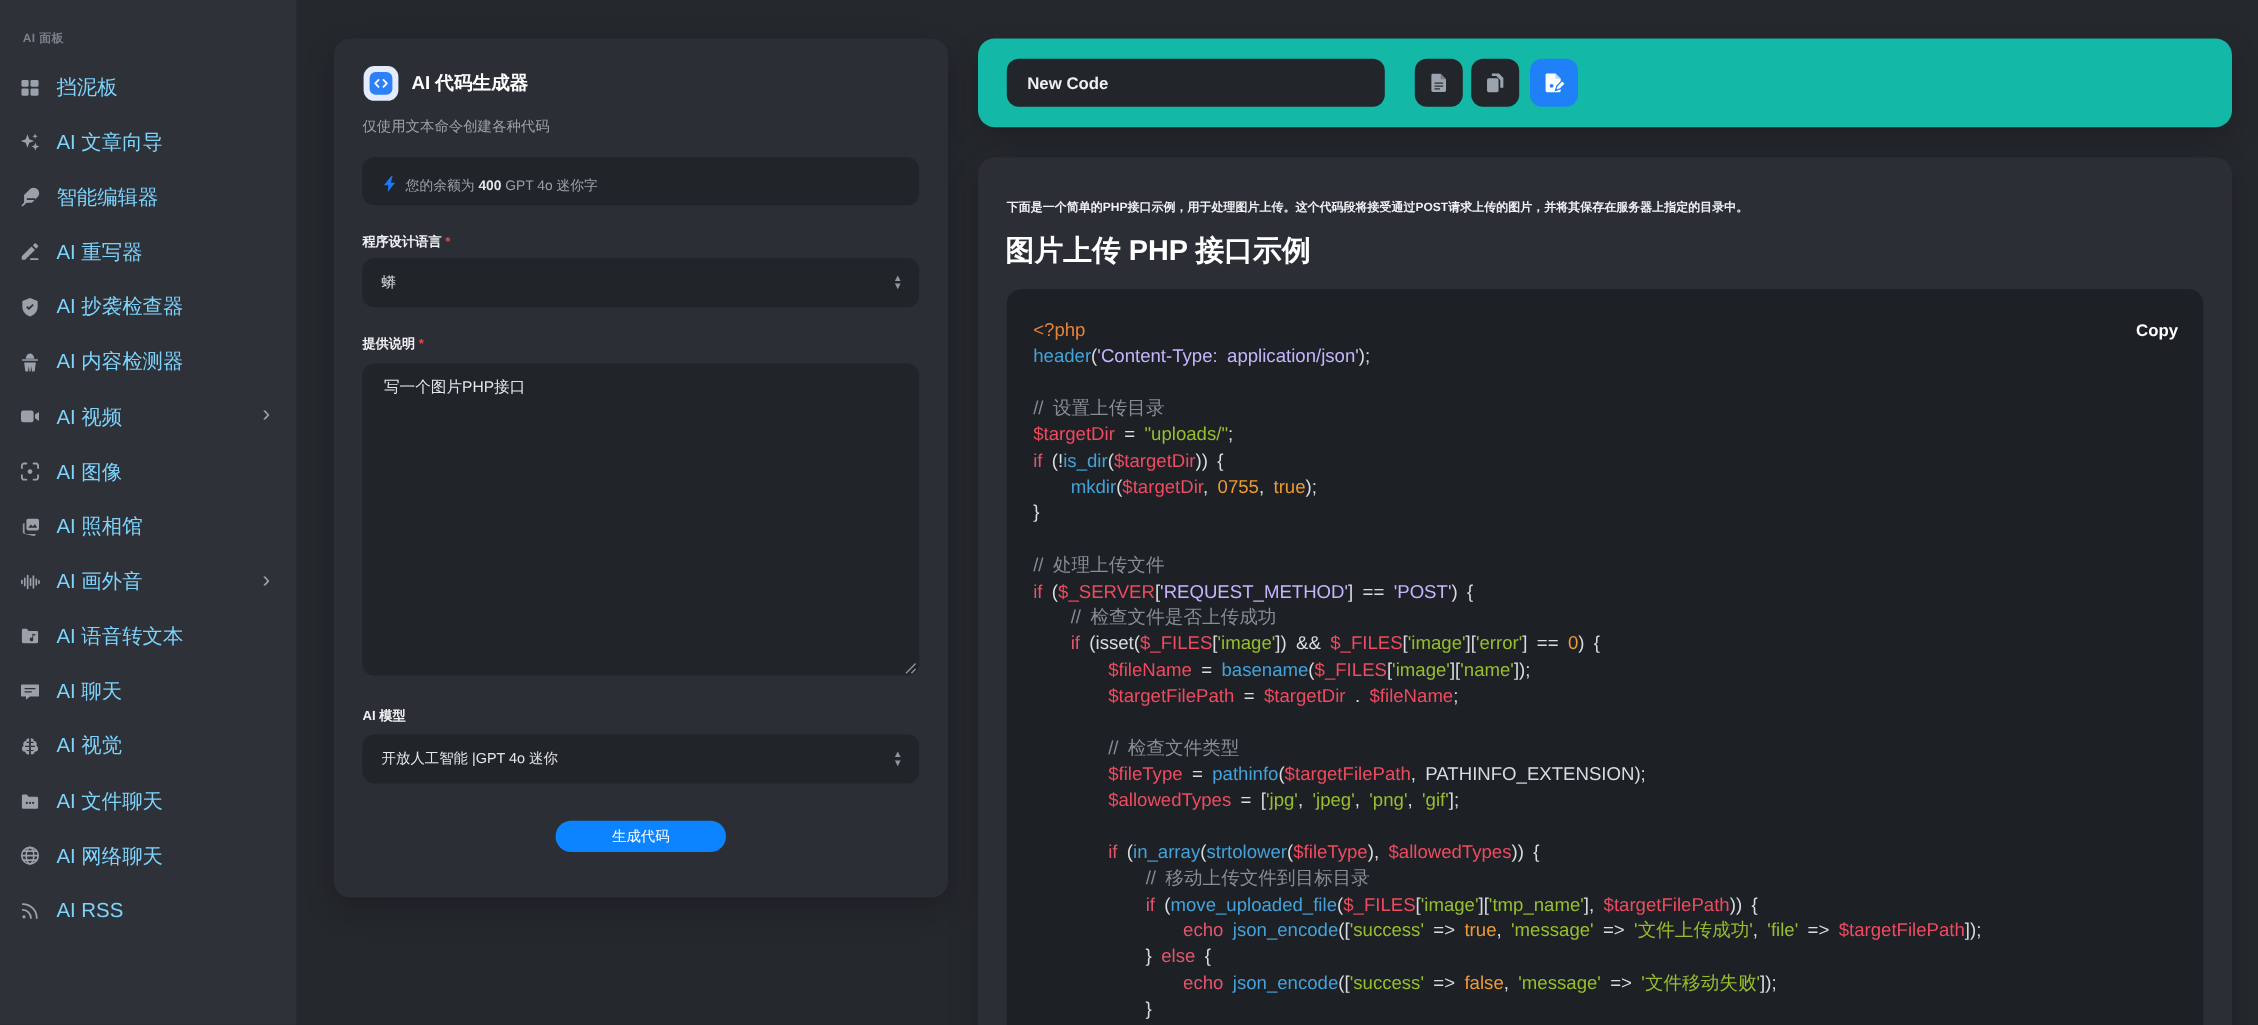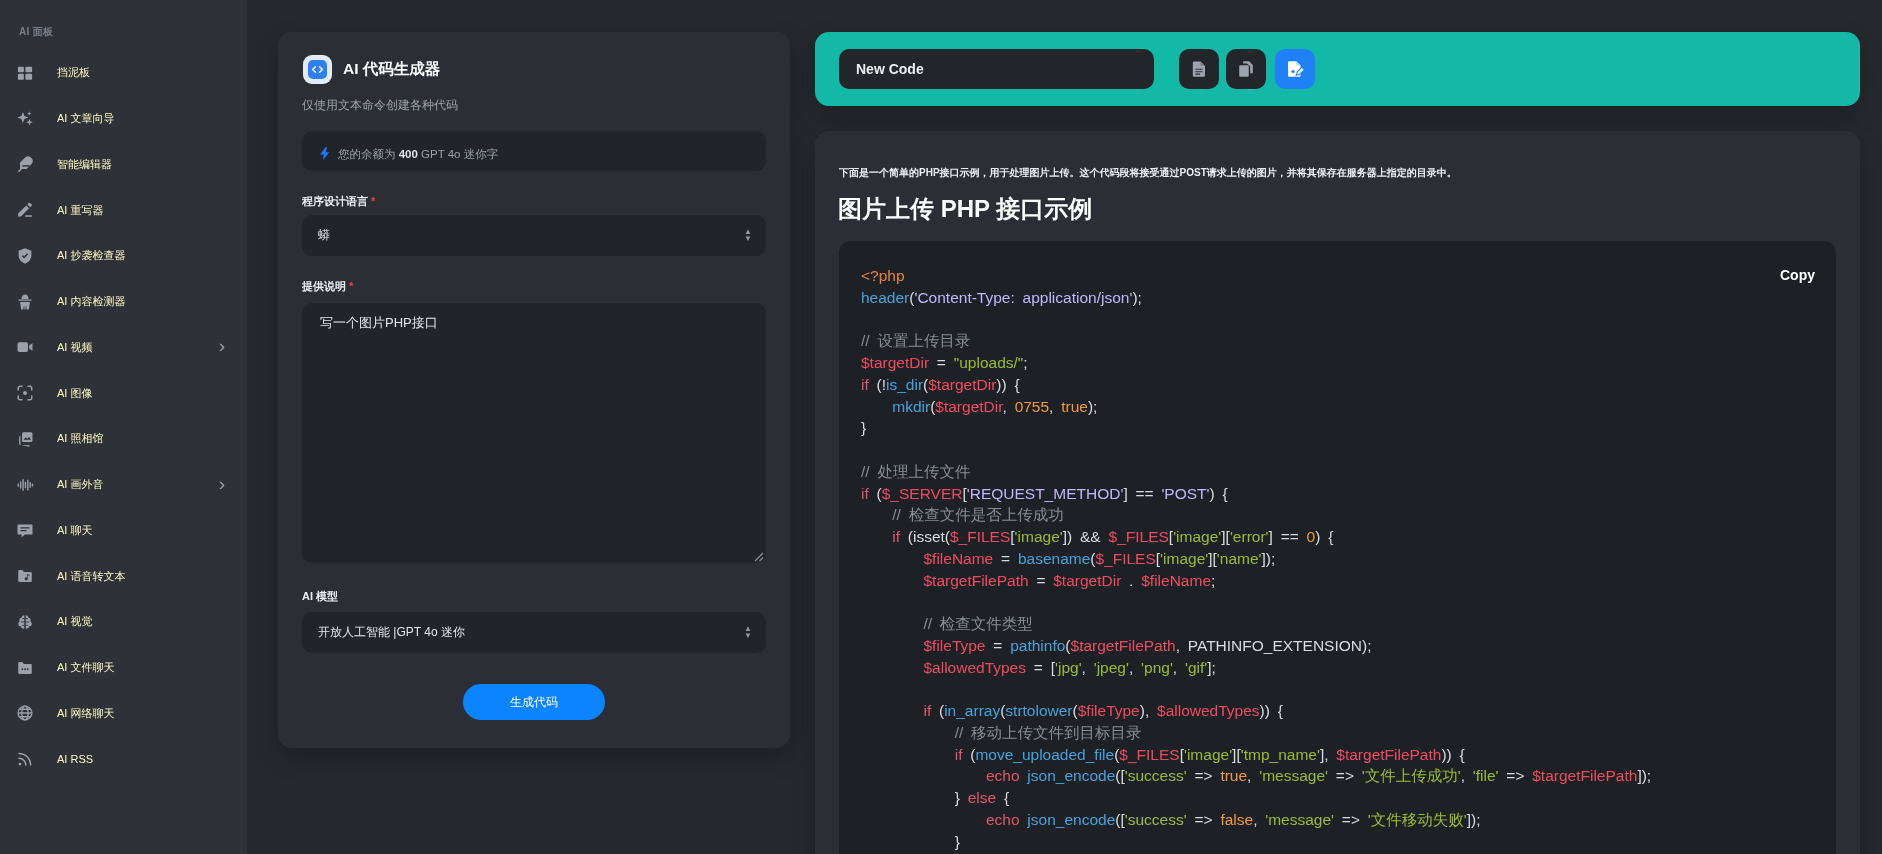--- a/index.html
+++ b/index.html
@@ -3,40 +3,40 @@
 *{margin:0;padding:0;box-sizing:border-box}
 html,body{width:1882px;height:854px;overflow:hidden;background:#25282d;
   font-family:"Liberation Sans",sans-serif;-webkit-font-smoothing:antialiased}
 
 .sidebar{position:absolute;left:0;top:0;width:247px;height:854px;background:#2e3138;overflow:hidden}
 .sb-label{position:absolute;left:19px;top:25px;font-size:10px;font-weight:bold;color:#787f88;letter-spacing:.3px}
 .menu{position:absolute;left:0;top:50px;width:247px}
 .mi{height:45.75px;display:flex;align-items:center;padding-left:16px;position:relative}
 .mic{width:18px;height:18px;display:inline-block}
 .mic svg{width:18px;height:18px;display:block}
-.mt{margin-left:23px;font-size:11px;color:#fef9c3}
+.mt{margin-left:13px;font-size:17px;color:#7dd3fc}
 .chev{position:absolute;right:22px;top:50%;transform:translateY(-58%);color:#9aa1aa;font-size:19px;line-height:1}
 
 .card{position:absolute;left:278px;top:32px;width:512px;height:716px;background:#2b2e34;border-radius:14px;box-shadow:0 10px 24px rgba(0,0,0,.22)}
 .cicon{position:absolute;left:25px;top:23px;width:29px;height:29px;border-radius:9px;background:#e3ecfd;display:flex;align-items:center;justify-content:center}
 .cicon .in{width:19px;height:19px;border-radius:5px;background:#2e80f7;display:flex;align-items:center;justify-content:center}
 .cicon svg{width:13px;height:13px}
 .ctitle{position:absolute;left:65px;top:27px;font-size:15.5px;font-weight:bold;color:#fff}
 .csub{position:absolute;left:24px;top:65px;font-size:12px;color:#9ba2ab}
 .balance{position:absolute;left:24px;top:99px;width:464px;height:40px;background:#212429;border-radius:10px;display:flex;align-items:center;padding-left:18px}
 .balance svg{width:10px;height:15px;position:relative;top:2px}
 .balance .bt{margin-left:8px;font-size:11.5px;color:#9ba2ab;position:relative;top:3px}
 .balance b{color:#e3e6ea;font-weight:bold}
 .flabel{position:absolute;left:24px;font-size:11px;font-weight:bold;color:#eef0f3}
 .flabel i{color:#ef4444;font-style:normal;margin-left:3px;font-size:11px}
 .sel{position:absolute;left:24px;width:464px;height:41px;background:#212429;border-radius:10px;display:flex;align-items:center;padding:0 16px;font-size:12px;color:#e3e6ea}
 .sel .ud{position:absolute;right:14px;color:#9097a0;font-size:8px;line-height:.8;text-align:center;letter-spacing:0}
 .tarea{position:absolute;left:24px;top:271px;width:464px;height:260px;background:#212429;border-radius:10px;padding:11px 18px;font-size:13px;color:#e3e6ea}
 .resize{position:absolute;right:2px;bottom:3px;width:10px;height:10px}
-.genbtn{position:absolute;left:50%;transform:translateX(-50%);top:652px;width:142px;height:36px;border-radius:18px;background:#0c83ff;color:#fff;font-size:12px;display:flex;align-items:center;justify-content:center}
+.genbtn{position:absolute;left:50%;transform:translateX(-50%);top:652px;width:142px;height:26px;border-radius:18px;background:#0c83ff;color:#fff;font-size:12px;display:flex;align-items:center;justify-content:center}
 
 .topbar{position:absolute;left:815px;top:32px;width:1045px;height:74px;background:#14b8a6;border-radius:14px;box-shadow:0 10px 24px rgba(0,0,0,.22)}
 .ncode{position:absolute;left:24px;top:17px;width:315px;height:40px;background:#222529;border-radius:10px;display:flex;align-items:center;padding-left:17px;font-size:14px;font-weight:bold;color:#edeff2}
 .ibtn{position:absolute;top:17px;width:40px;height:40px;border-radius:10px;background:#222529;display:flex;align-items:center;justify-content:center}
 .ibtn svg{width:18px;height:18px}
 .ibtn.blue{background:#1f80f8}
 
 .panel{position:absolute;left:815px;top:131px;width:1045px;height:760px;background:#2b2e34;border-radius:14px;box-shadow:0 10px 24px rgba(0,0,0,.22)}
 .ppara{position:absolute;left:24px;top:35px;font-size:10px;font-weight:bold;color:#eef0f3}
 .ph1{position:absolute;left:23px;top:62px;font-size:24px;font-weight:bold;color:#fff}
@@ -147,36 +147,36 @@
               <path d="M3 10.5v3M6.2 8v8M9.4 5v14M12.6 8.5v7M15.8 5.5v13M19 9v6M22 10.8v2.4"></path>
             </g>
           </svg>
         </span>
         <span class="mt">AI 画外音</span>
         <span class="chev">›</span>
       </div>
 <div class="mi">
         <span class="mic">
           <svg viewBox="0 0 24 24" fill="#9aa1aa">
+            <path d="M3 5.5A1.5 1.5 0 014.5 4h4l2 2.5h9A1.5 1.5 0 0121 8v10.5a1.5 1.5 0 01-1.5 1.5h-15A1.5 1.5 0 013 18.5z"></path>
+            <path d="M14.6 9.5v4.6a2 2 0 101 1.7V11l2.4.6v-1.6z" fill="#2e3137"></path>
+          </svg>
+        </span>
+        <span class="mt">AI 语音转文本</span>
+      </div>
+<div class="mi">
+        <span class="mic">
+          <svg viewBox="0 0 24 24" fill="#9aa1aa">
             <path d="M3 4.5h18a1 1 0 011 1V17a1 1 0 01-1 1h-9l-4.5 3.5V18H3a1 1 0 01-1-1V5.5a1 1 0 011-1z"></path>
             <g stroke="#2e3137" stroke-width="1.5">
               <path d="M6 9.2h12M6 12.8h8"></path>
             </g>
           </svg>
         </span>
         <span class="mt">AI 聊天</span>
-      </div>
-<div class="mi">
-        <span class="mic">
-          <svg viewBox="0 0 24 24" fill="#9aa1aa">
-            <path d="M3 5.5A1.5 1.5 0 014.5 4h4l2 2.5h9A1.5 1.5 0 0121 8v10.5a1.5 1.5 0 01-1.5 1.5h-15A1.5 1.5 0 013 18.5z"></path>
-            <path d="M14.6 9.5v4.6a2 2 0 101 1.7V11l2.4.6v-1.6z" fill="#2e3137"></path>
-          </svg>
-        </span>
-        <span class="mt">AI 语音转文本</span>
       </div>
 <div class="mi">
         <span class="mic">
           <svg viewBox="0 0 24 24" fill="#9aa1aa">
             <path d="M11 3a3.3 3.3 0 00-3.3 3.1A3.6 3.6 0 004.5 9.7c0 .6.1 1.1.4 1.6A3.8 3.8 0 003 14.4 3.7 3.7 0 006.7 18c.2 1.7 1.6 3 3.3 3 .4 0 1-.1 1-.2V3zm2 0v17.8s.6.2 1 .2c1.7 0 3.1-1.3 3.3-3a3.7 3.7 0 003.7-3.6c0-1.3-.6-2.4-1.9-3.1.3-.5.4-1 .4-1.6a3.6 3.6 0 00-3.2-3.6A3.3 3.3 0 0013 3z"></path>
             <g stroke="#2e3137" stroke-width="1.2" fill="none">
               <path d="M11 7.5H8.2M11 12H6.5M11 16.5H8.2M13 7.5h2.8M13 12h4.5M13 16.5h2.8"></path>
             </g>
           </svg>
         </span>

